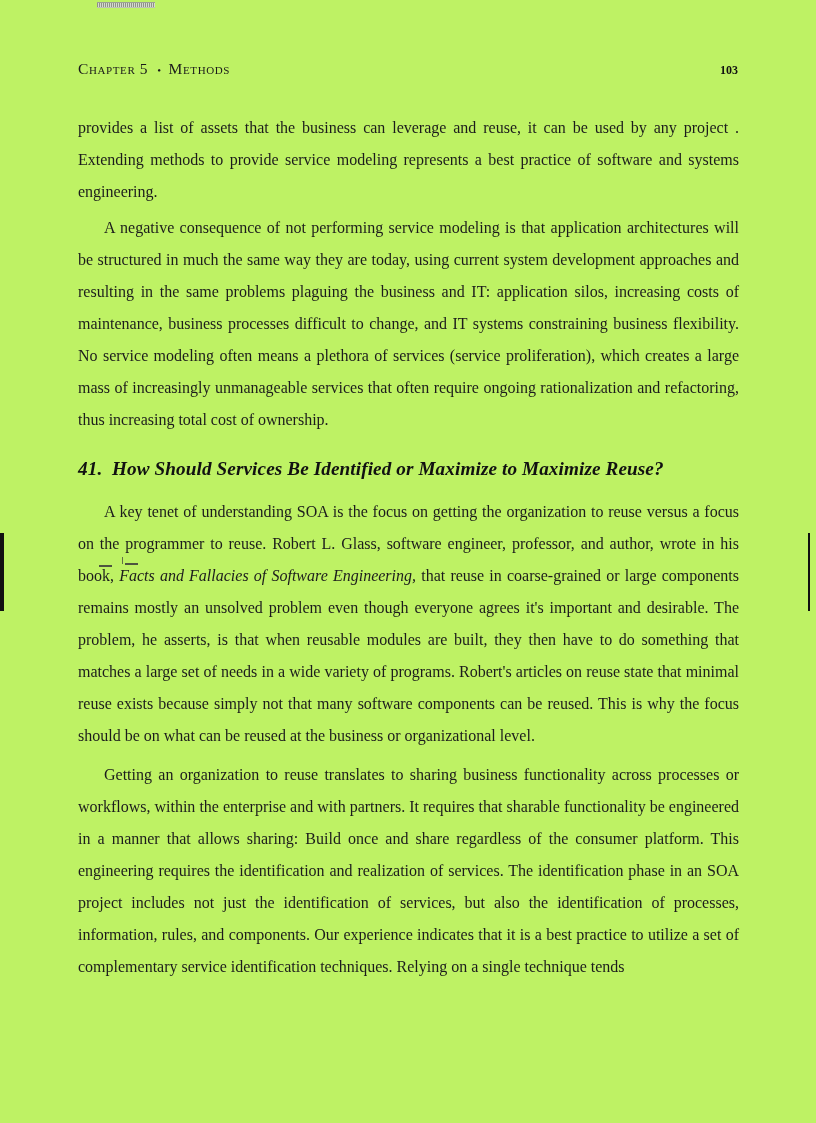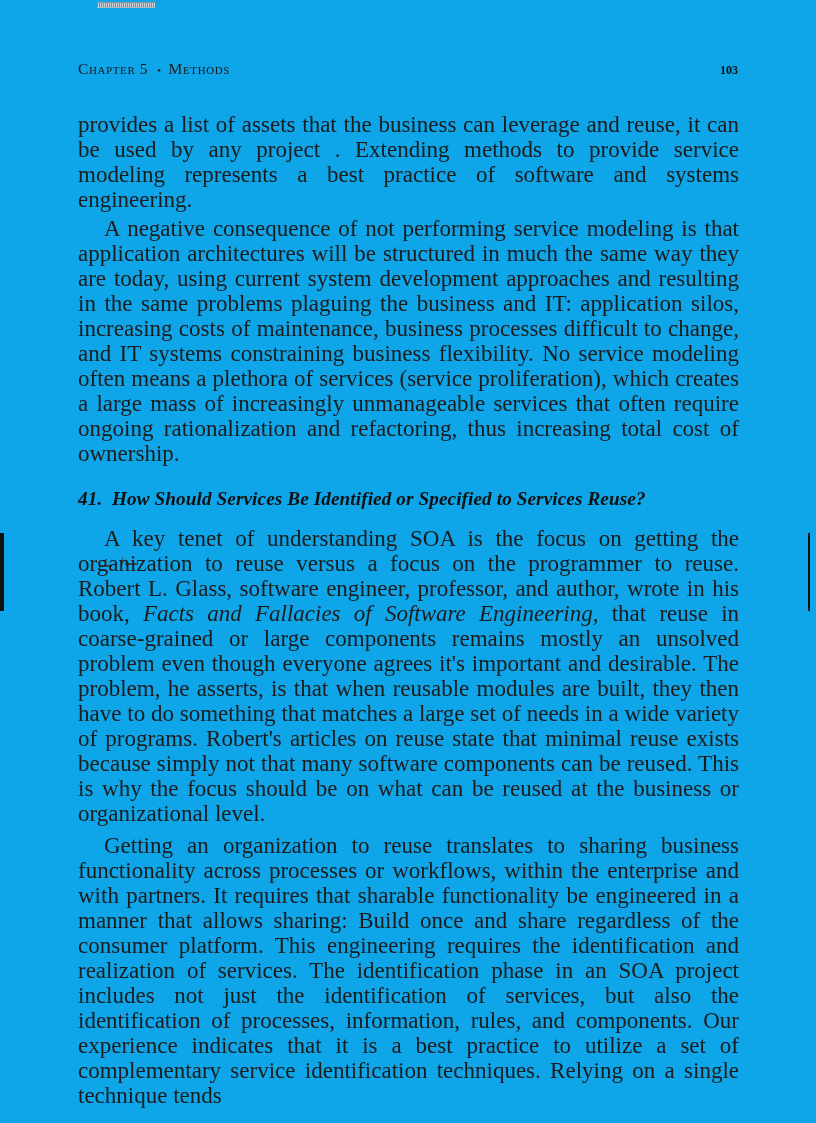--- a/index.html
+++ b/index.html
@@ -13,21 +13,21 @@
     position: relative;
     overflow: hidden;
     font-family: "Liberation Serif", "DejaVu Serif", serif;
     color: #1a1a1a;
     -webkit-font-smoothing: antialiased;
   }
 
   .page {
     position: absolute;
     inset: 0;
-    background: #0ea5e9;
+    background: #bef264;
   }
 
   
   .artifact-top-rule {
     position: absolute;
     left: 97px;
     top: 2px;
     width: 58px;
     height: 4px;
     background: repeating-linear-gradient(
@@ -104,22 +104,22 @@
 
   
   .content {
     position: absolute;
     left: 78px;
     top: 112px;
     width: 661px;
   }
   p.body {
     margin: 0;
-    font-size: 23px;
-    line-height: 25px;
+    font-size: 16px;
+    line-height: 32px;
     text-align: justify;
     text-justify: inter-word;
     color: #1c1c1c;
     hyphens: none;
   }
   p.body.indent { text-indent: 26px; }
 
   .spacer-after-p1 { height: 4px; }
   .spacer-before-head { height: 20px; }
   .spacer-after-head { height: 14px; }
@@ -167,21 +167,21 @@
 
     <p class="body">provides a list of assets that the business can leverage and reuse, it can be used by any project . Extending methods to provide service modeling represents a best practice of software and systems engineering.</p>
 
     <div class="spacer-after-p1"></div>
 
     <p class="body indent">A negative consequence of not performing service modeling is that application architectures will be structured in much the same way they are today, using current system development approaches and resulting in the same problems plaguing the business and IT: application silos, increasing costs of maintenance, business processes difficult to change, and IT systems constraining business flexibility. No service modeling often means a plethora of services (service proliferation), which creates a large mass of increasingly unmanageable services that often require ongoing rationalization and refactoring, thus increasing total cost of ownership.</p>
 
     <div class="spacer-before-head"></div>
 
     <h2 class="section-heading">
-      <span class="num">41.</span><span>How Should Services Be Identified or Specified to Services Reuse?</span>
+      <span class="num">41.</span><span>How Should Services Be Identified or Maximize to Maximize Reuse?</span>
     </h2>
 
     <div class="spacer-after-head"></div>
 
     <p class="body indent"><span>A key tenet of understanding SOA is the focus on getting the organization to reuse versus a focus on the programmer to reuse. Robert L. Glass, software engineer, professor, and author, wrote in his book, </span><em class="title">Facts and Fallacies of Software Engineering,</em><span> that reuse in coarse-grained or large components remains mostly an unsolved problem even though everyone agrees it's important and desirable. The problem, he asserts, is that when reusable modules are built, they then have to do something that matches a large set of needs in a wide variety of programs. Robert's articles on reuse state that minimal reuse exists because simply not that many software components can be reused. This is why the focus should be on what can be reused at the business or organizational level.</span></p>
 
     <div class="spacer-para"></div>
 
     <p class="body indent">Getting an organization to reuse translates to sharing business functionality across processes or workflows, within the enterprise and with partners. It requires that sharable functionality be engineered in a manner that allows sharing: Build once and share regardless of the consumer platform. This engineering requires the identification and realization of services. The identification phase in an SOA project includes not just the identification of services, but also the identification of processes, information, rules, and components. Our experience indicates that it is a best practice to utilize a set of complementary service identification techniques. Relying on a single technique tends</p>
 

